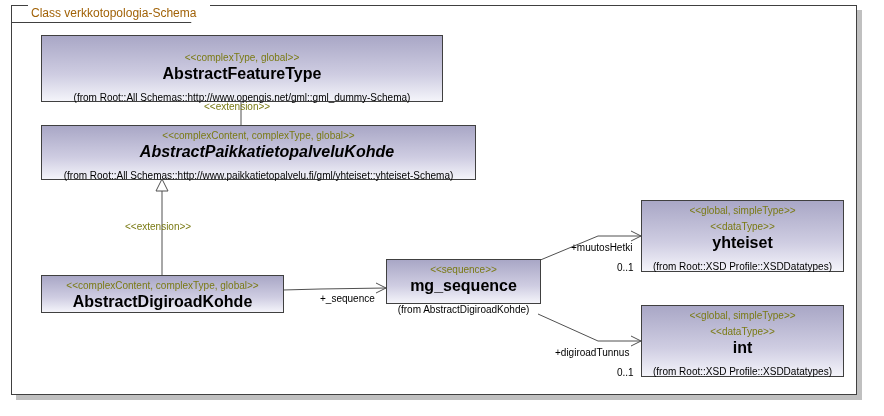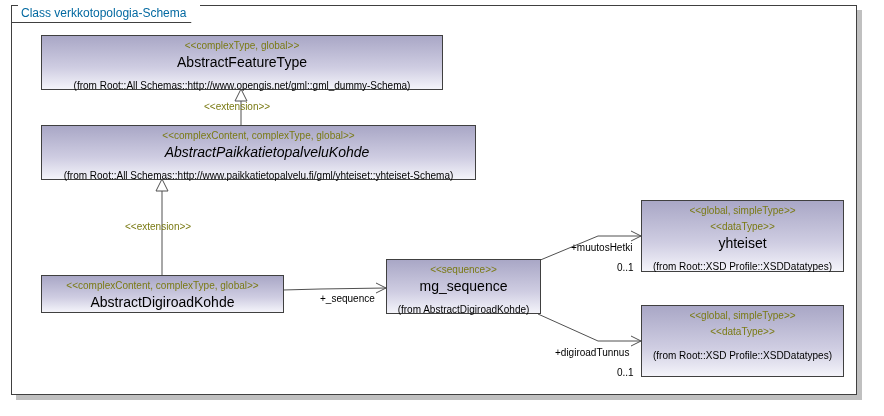--- a/index.html
+++ b/index.html
@@ -1,28 +1,28 @@
 <!DOCTYPE html>
 <html><head>
 <meta charset="utf-8">
 <style>
   html, body { margin:0; padding:0; background:#ffffff; }
   body { width:884px; height:416px; position:relative; overflow:hidden;
          font-family:"Liberation Sans", sans-serif; }
   .frame-shadow { position:absolute; left:16px; top:10px; width:846px; height:390px; background:#c0c0c0; }
   .frame { position:absolute; left:11px; top:5px; width:844px; height:388px; background:#ffffff;
            border:1px solid #404040; }
-  .frame-tab { position:absolute; left:18px; top:5px; height:17px; padding:0 14px 0 3px;
-               font-size:12px; line-height:17px; color:#0369a1; background:#fff; }
+  .frame-tab { position:absolute; left:28px; top:5px; height:17px; padding:0 14px 0 3px;
+               font-size:12px; line-height:17px; color:#a16207; background:#fff; }
   .frame-tab-svg { position:absolute; left:11px; top:5px; }
   .cls { position:absolute; box-sizing:border-box; border:1px solid #404040;
          background:linear-gradient(to bottom, #a9a7c6 0%, #cfcde2 60%, #f4f4fa 100%);
          text-align:center; font-size:10px; color:#000; }
   .cls .st { color:#7a7a14; line-height:16px; font-size:10px; }
-  .cls .nm { font-weight:normal; font-size:14px; line-height:16px; }
+  .cls .nm { font-weight:bold; font-size:16px; line-height:16px; }
   .cls .nm.it { font-style:italic;margin-left:17px; }
   .cls .fr { font-size:10px; line-height:16px; white-space:nowrap;margin-top:8px; }
   .lbl { position:absolute; font-size:10px; color:#000; white-space:nowrap; }
   .lbl.st { color:#7a7a14; }
   svg.lines { position:absolute; left:0; top:0; }
 </style>
 </head>
 <body>
 
 <div class="frame-shadow"></div>
@@ -43,53 +43,54 @@
   <polyline points="283,290 320,289 386,288" fill="none" stroke="#505050" stroke-width="1"></polyline>
   <polyline points="376,283 386,288 376,293" fill="none" stroke="#505050" stroke-width="1"></polyline>
 
   <polyline points="538,261 598,236 641,236" fill="none" stroke="#505050" stroke-width="1"></polyline>
   <polyline points="631,231 641,236 631,241" fill="none" stroke="#505050" stroke-width="1"></polyline>
 
   <polyline points="538,314 598,341 641,341" fill="none" stroke="#505050" stroke-width="1"></polyline>
   <polyline points="631,336 641,341 631,346" fill="none" stroke="#505050" stroke-width="1"></polyline>
 </svg>
 
-<div class="cls" style="left:41px; top:35px; width:402px; height:55px; padding-top:2px;">
+<div class="cls" style="left:41px; top:35px; width:402px; height:67px; padding-top:14px;">
   <div class="st">&lt;&lt;complexType, global&gt;&gt;</div>
   <div class="nm">AbstractFeatureType</div>
   <div class="fr">(from Root::All Schemas::http://www.opengis.net/gml::gml_dummy-Schema)</div>
 </div>
 
 <div class="cls" style="left:41px; top:125px; width:435px; height:55px; padding-top:2px;">
   <div class="st">&lt;&lt;complexContent, complexType, global&gt;&gt;</div>
   <div class="nm it">AbstractPaikkatietopalveluKohde</div>
   <div class="fr">(from Root::All Schemas::http://www.paikkatietopalvelu.fi/gml/yhteiset::yhteiset-Schema)</div>
 </div>
 
 <div class="cls" style="left:41px; top:275px; width:243px; height:38px; padding-top:2px;">
   <div class="st">&lt;&lt;complexContent, complexType, global&gt;&gt;</div>
   <div class="nm">AbstractDigiroadKohde</div>
 </div>
 
-<div class="cls" style="left:386px; top:259px; width:155px; height:55px; padding-top:2px;">
+<div class="cls" style="left:386px; top:259px; width:155px; height:45px; padding-top:2px;">
   <div class="st">&lt;&lt;sequence&gt;&gt;</div>
   <div class="nm">mg_sequence</div>
   <div class="fr">(from AbstractDigiroadKohde)</div>
 </div>
 
 <div class="cls" style="left:641px; top:200px; width:203px; height:72px; padding-top:2px;">
   <div class="st">&lt;&lt;global, simpleType&gt;&gt;</div>
   <div class="st">&lt;&lt;dataType&gt;&gt;</div>
   <div class="nm">yhteiset</div>
   <div class="fr">(from Root::XSD Profile::XSDDatatypes)</div>
 </div>
 
 <div class="cls" style="left:641px; top:305px; width:203px; height:72px; padding-top:2px;">
   <div class="st">&lt;&lt;global, simpleType&gt;&gt;</div>
   <div class="st">&lt;&lt;dataType&gt;&gt;</div>
+  <div class="nm">int</div>
   <div class="fr">(from Root::XSD Profile::XSDDatatypes)</div>
 </div>
 
 <div class="lbl st" style="left:204px; top:101px;">&lt;&lt;extension&gt;&gt;</div>
 <div class="lbl st" style="left:125px; top:221px;">&lt;&lt;extension&gt;&gt;</div>
 <div class="lbl" style="left:320px; top:293px;">+_sequence</div>
 <div class="lbl" style="left:571px; top:242px;">+muutosHetki</div>
 <div class="lbl" style="left:617px; top:262px;">0..1</div>
 <div class="lbl" style="left:555px; top:347px;">+digiroadTunnus</div>
 <div class="lbl" style="left:617px; top:367px;">0..1</div>

